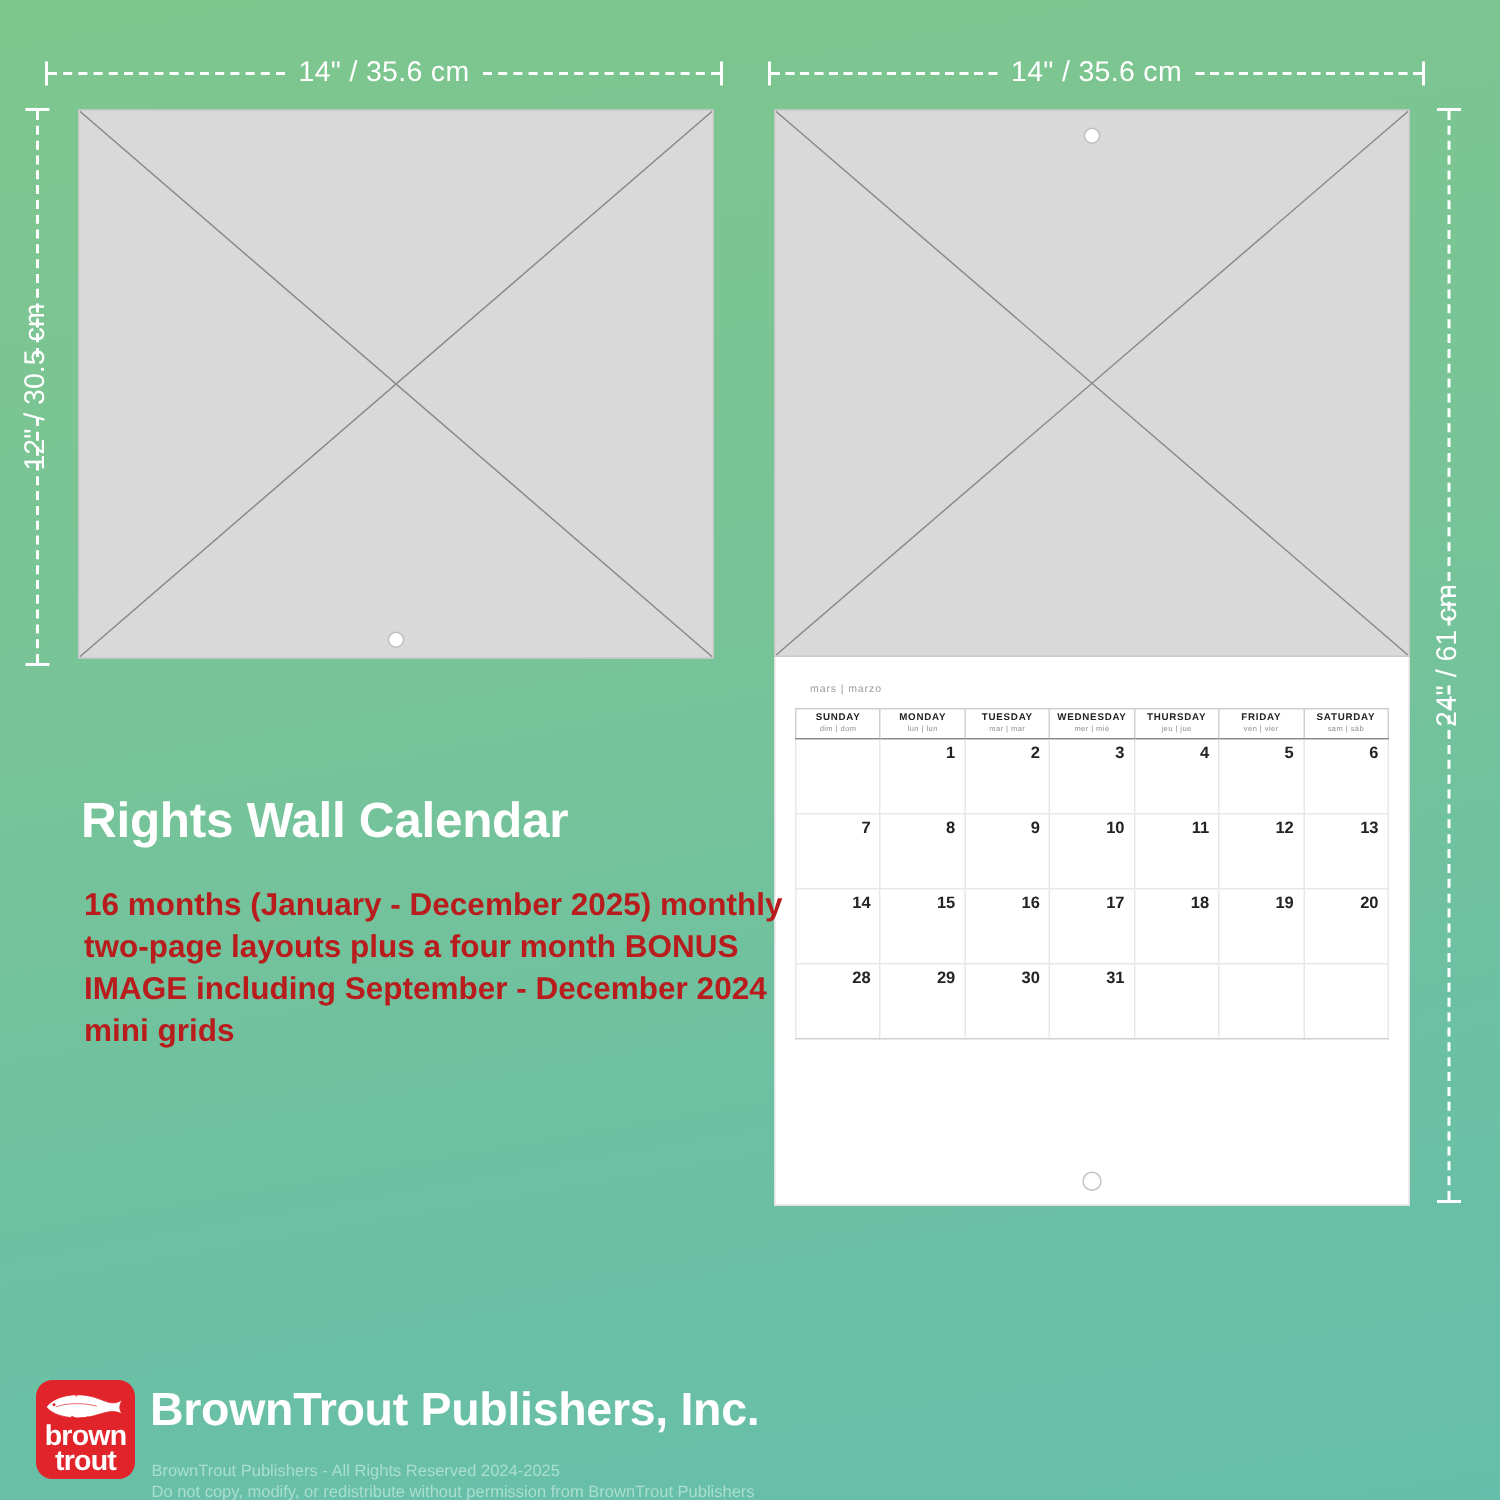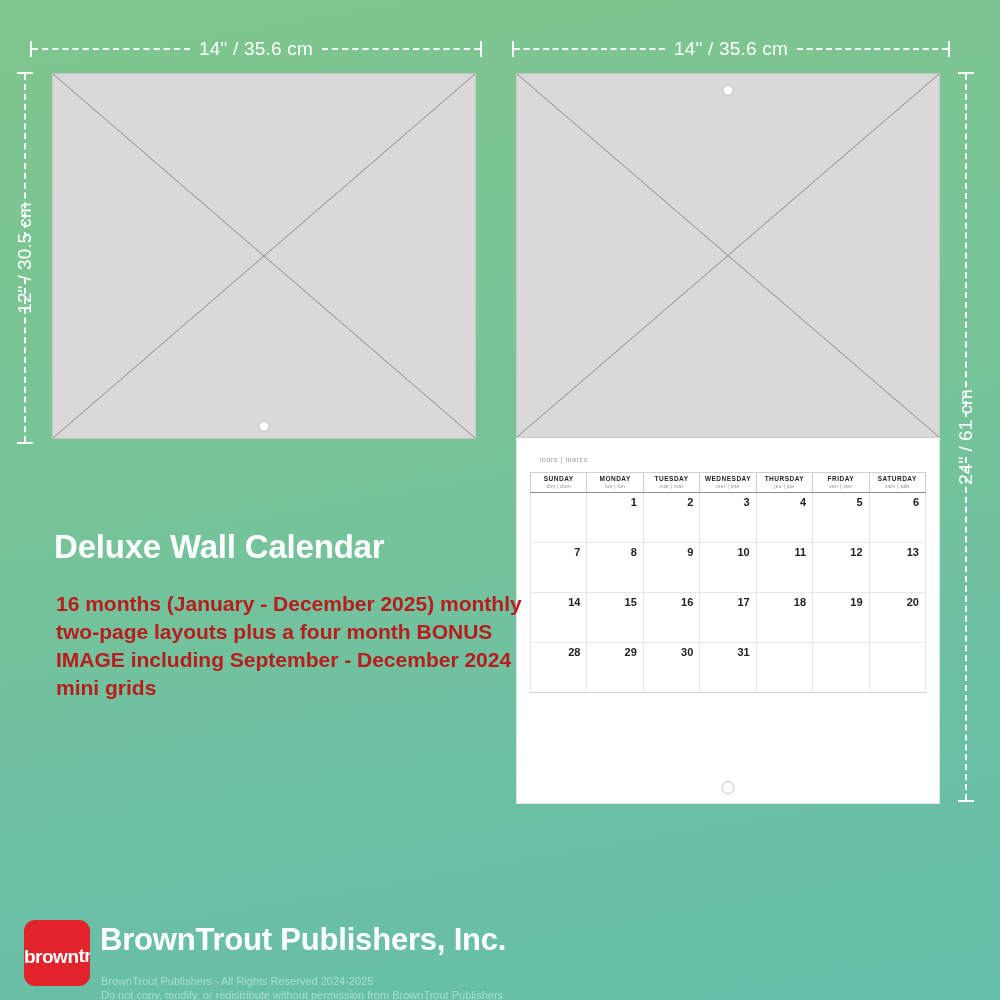--- a/index.html
+++ b/index.html
@@ -215,21 +215,21 @@
 
   #logo-badge {
     position: absolute;
     left: 24px;
     top: 16px;
     width: 66px;
     height: 66px;
     background: #e1232a;
     border-radius: 11px;
     display: flex;
-    flex-direction: row;
+    flex-direction: column;
     align-items: center;
     justify-content: flex-start;
     padding-top: 6px;
     overflow: hidden;
   }
   #logo-badge .fish { width: 56px; height: 22px; display: block; }
   #logo-badge .word1, #logo-badge .word2 {
     color: #ffffff;
     font-weight: 700;
     line-height: 0.92;
@@ -391,21 +391,21 @@
         <td></td>
         <td></td>
         <td></td>
       </tr>
     </tbody>
   </table>
 
   <span class="punch outline" id="cal-punch"></span>
 </div>
 
-<div id="headline">Deluxe Wall Calendar</div>
+<div id="headline">Rights Wall Calendar</div>
 <div id="subcopy">16 months (January - December 2025) monthly two-page layouts plus a four month BONUS IMAGE including September - December 2024 mini grids</div>
 
 <div id="footer">
 
   <div id="logo-badge">
     <svg class="fish" viewBox="0 0 120 44">
       <path d="M4 24 C18 6, 52 2, 78 12 C92 17, 100 22, 112 14 C108 24, 108 26, 112 34 C100 28, 92 31, 78 35 C52 44, 16 40, 4 24 Z" fill="#ffffff" stroke="#e1232a" stroke-width="1.2"></path>
       <path d="M46 9 C50 3, 62 2, 68 7" fill="none" stroke="#e1232a" stroke-width="1.6"></path>
       <path d="M40 37 C46 43, 58 43, 64 38" fill="none" stroke="#e1232a" stroke-width="1.6"></path>
       <path d="M18 24 C34 18, 58 18, 76 23" fill="none" stroke="#e1232a" stroke-width="1"></path>

